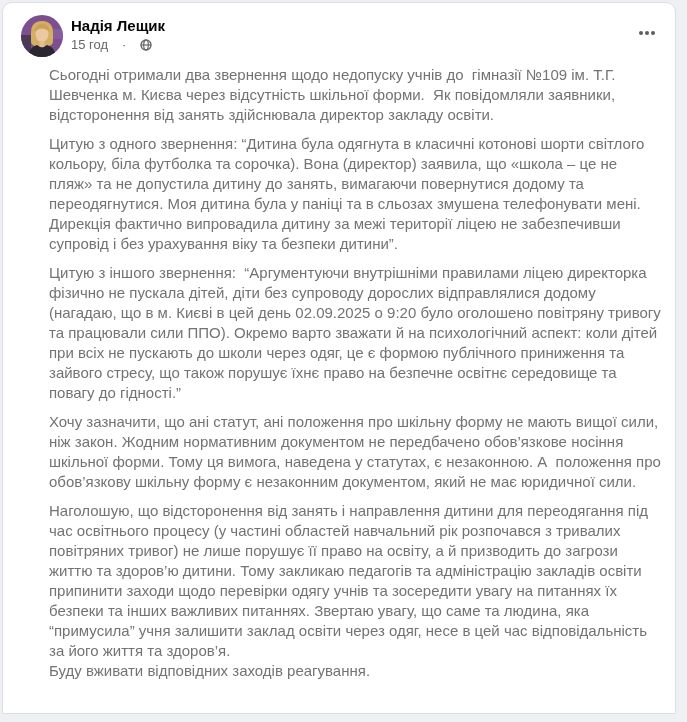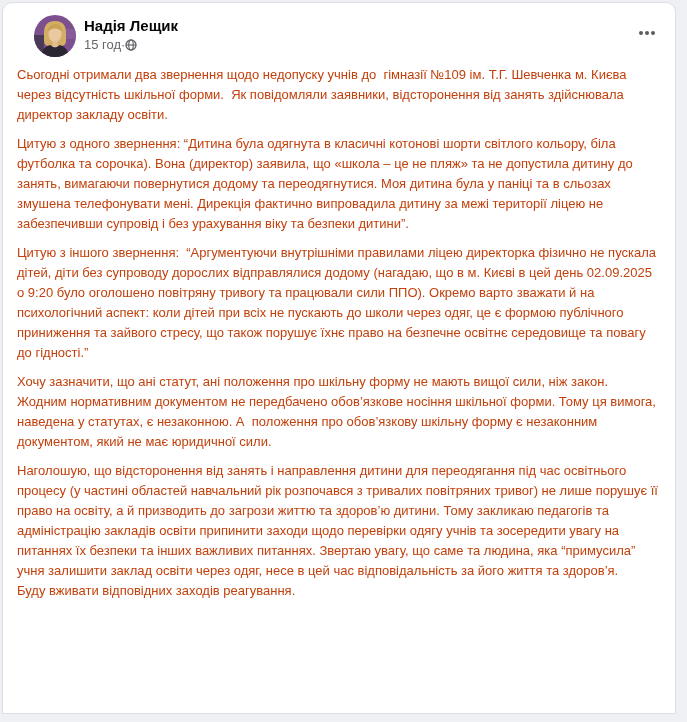--- a/index.html
+++ b/index.html
@@ -17,21 +17,21 @@
     top: 2px;
     width: 674px;
     height: 712px;
     background: #ffffff;
     border: 1px solid #dcdee3;
     border-radius: 10px 10px 0 0;
     box-sizing: border-box;
   }
   .post-header {
     position: relative;
-    padding: 12px 16px 6px 31px;
+    padding: 12px 16px 6px 18px;
     display: flex;
     align-items: flex-start;
   }
   .avatar {
     width: 42px;
     height: 42px;
     border-radius: 50%;
     overflow: hidden;
     flex: 0 0 auto;
     cursor: pointer;
@@ -43,21 +43,21 @@
   .author-name {
     font-size: 15px;
     font-weight: 700;
     color: #050505;
     line-height: 19px;
     cursor: pointer;
   }
   .meta-row {
     display: flex;
     align-items: center;
-    gap: 0;
+    gap: 14px;
     margin-top: 2px;
     font-size: 13px;
     color: #65676b;
     line-height: 16px;
   }
   .timestamp { cursor: pointer; }
   .globe-icon {
     display: inline-flex;
     width: 12px;
     height: 12px;
@@ -83,23 +83,24 @@
   }
   .dots span {
     width: 4px;
     height: 4px;
     border-radius: 50%;
     background: #5b5d61;
     display: block;
   }
   .post-text {
     padding: 2px 14px 0 14px;
-    font-size: 13px;
-    color: #c2410c;
+    font-size: 15px;
+    color: #737373;
     line-height: 20px;
+    margin-left: 32px;
   }
   .post-paragraph {
     margin: 0 0 9px 0;
     white-space: pre-wrap;
   }
   .post-paragraph:last-child { margin-bottom: 0; }
 </style>
 </head>
 <body>
 

